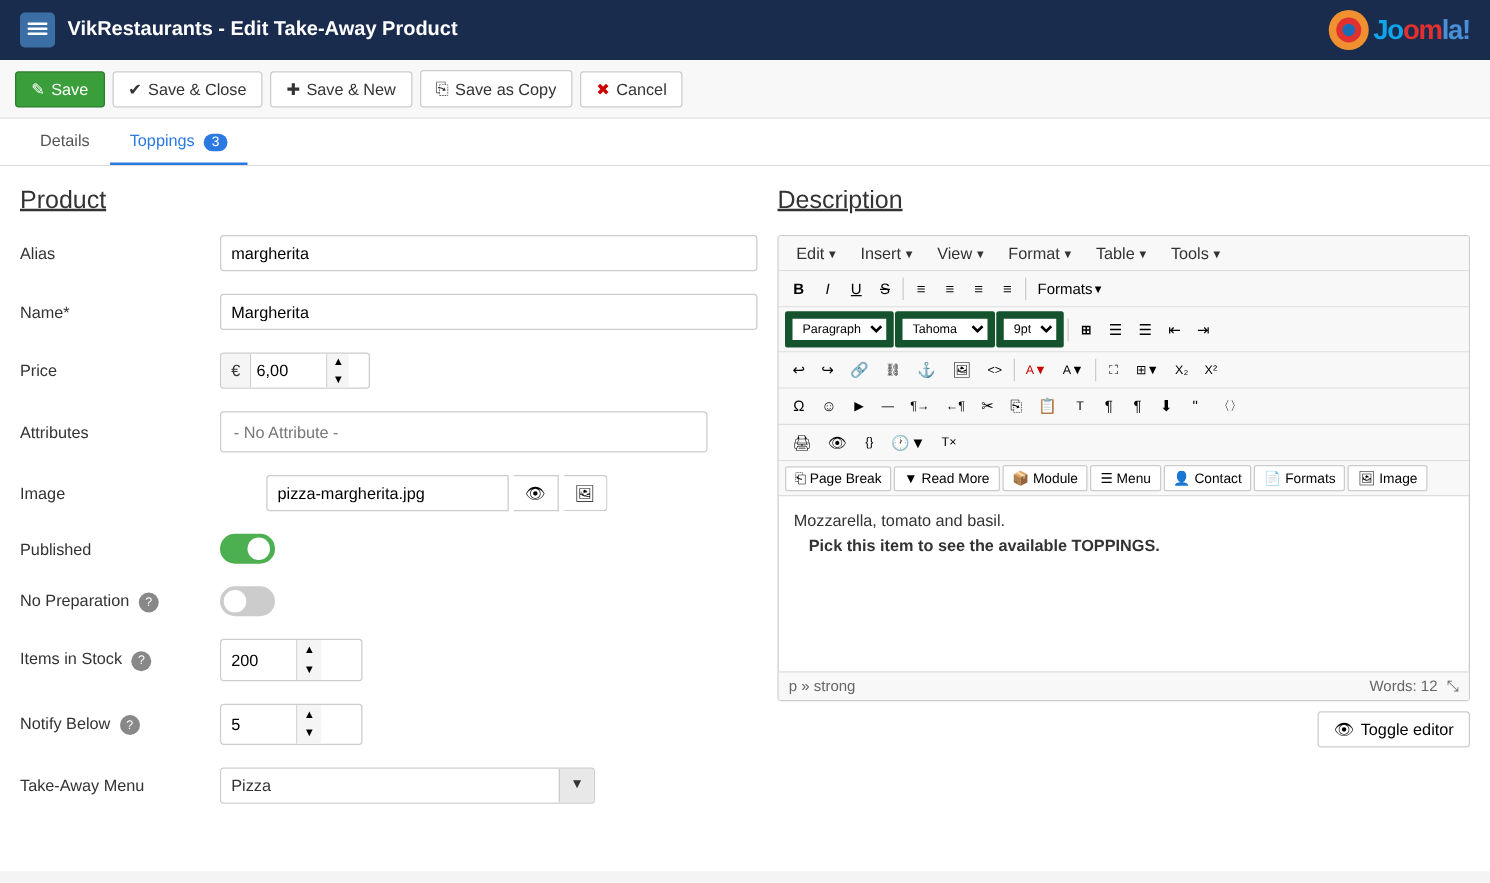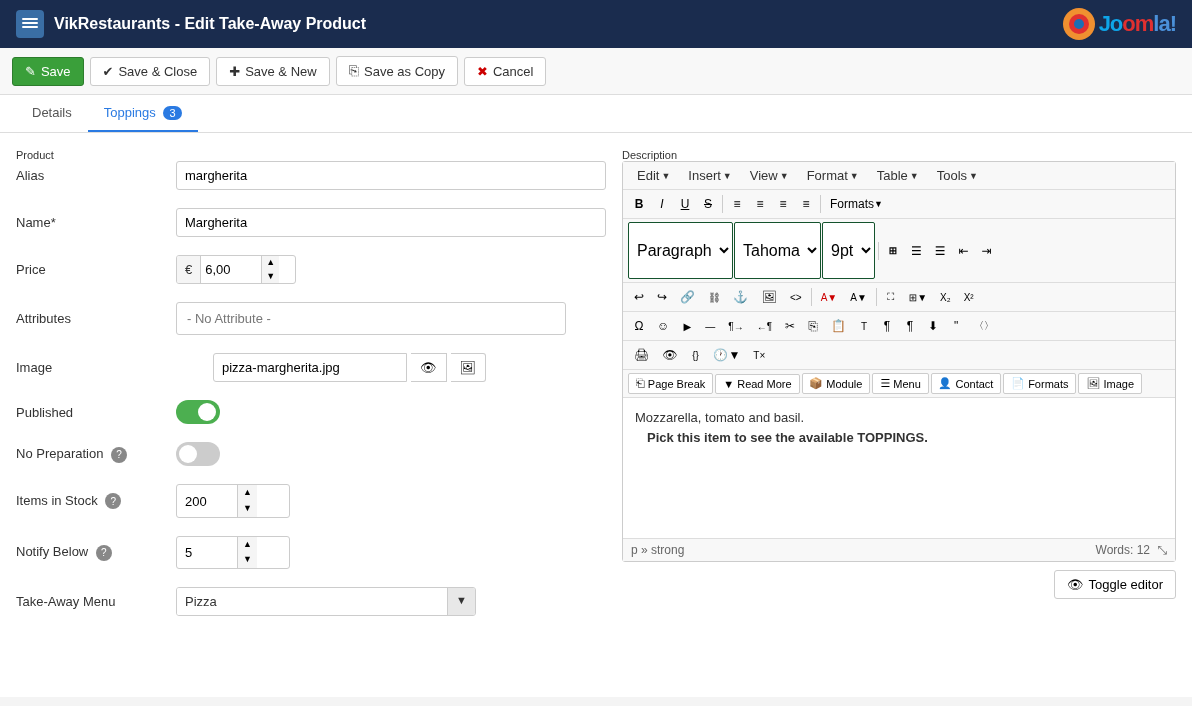--- a/index.html
+++ b/index.html
@@ -87,21 +87,21 @@
     .main-content {
       padding: 16px;
       display: flex;
       gap: 16px;
       background: white;
       min-height: calc(706px - 48px - 50px - 44px);
     }
 
     
     .left-panel { flex: 0 0 590px; }
-    .section-title { font-size: 11px; font-weight: normal; color: #333; }
+    .section-title { font-size: 20px; font-weight: normal; margin-bottom: 16px; color: #333; text-decoration: underline; }
 
     .form-row {
       display: flex;
       align-items: center;
       margin-bottom: 18px;
     }
     .form-label {
       width: 160px;
       font-size: 13px;
       color: #333;
@@ -334,24 +334,24 @@
       min-width: 22px;
       height: 22px;
     }
     .toolbar-sep {
       width: 1px;
       height: 18px;
       background: #ccc;
       margin: 0 2px;
     }
     .toolbar-select {
-      padding: 18px 4px;
-      border: 1px solid #14532d;
+      padding: 2px 4px;
+      border: 6px solid #14532d;
       border-radius: 2px;
-      font-size: 16px;
+      font-size: 10px;
       background: white;
       cursor: pointer;
     }
 
     .editor-content-area {
       min-height: 140px;
       padding: 10px 12px;
       font-size: 13px;
       line-height: 1.5;
     }

